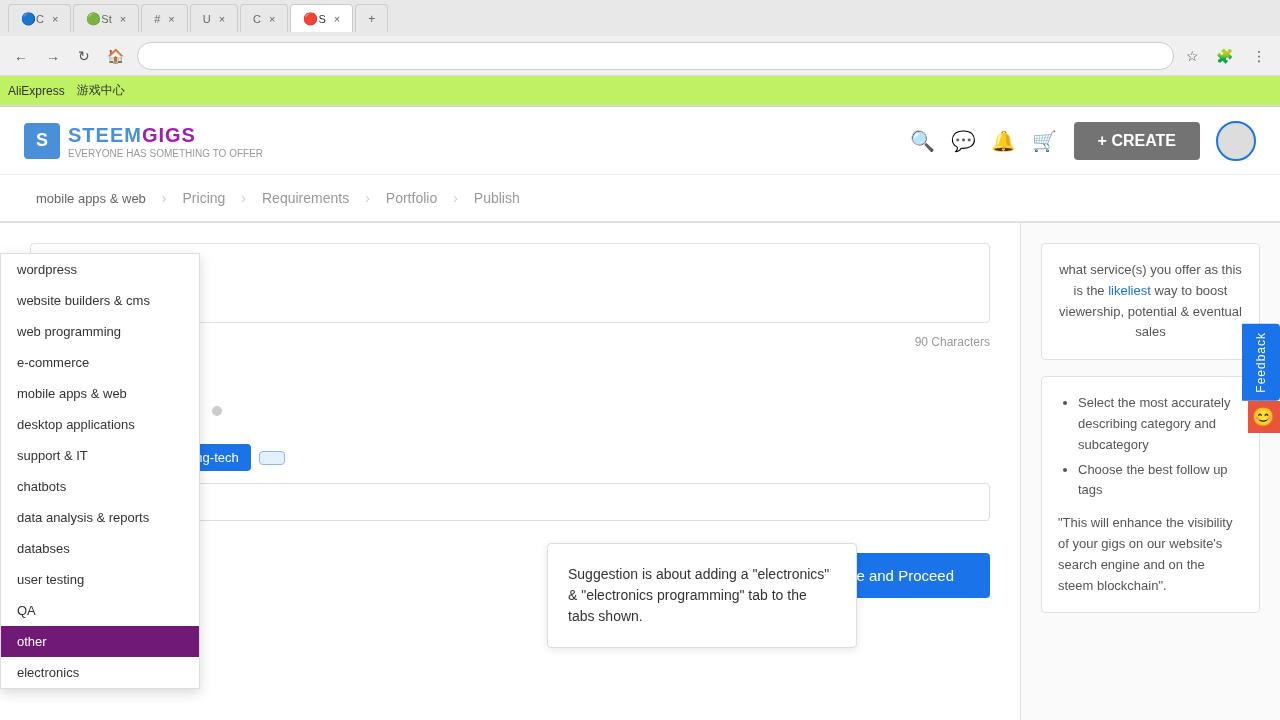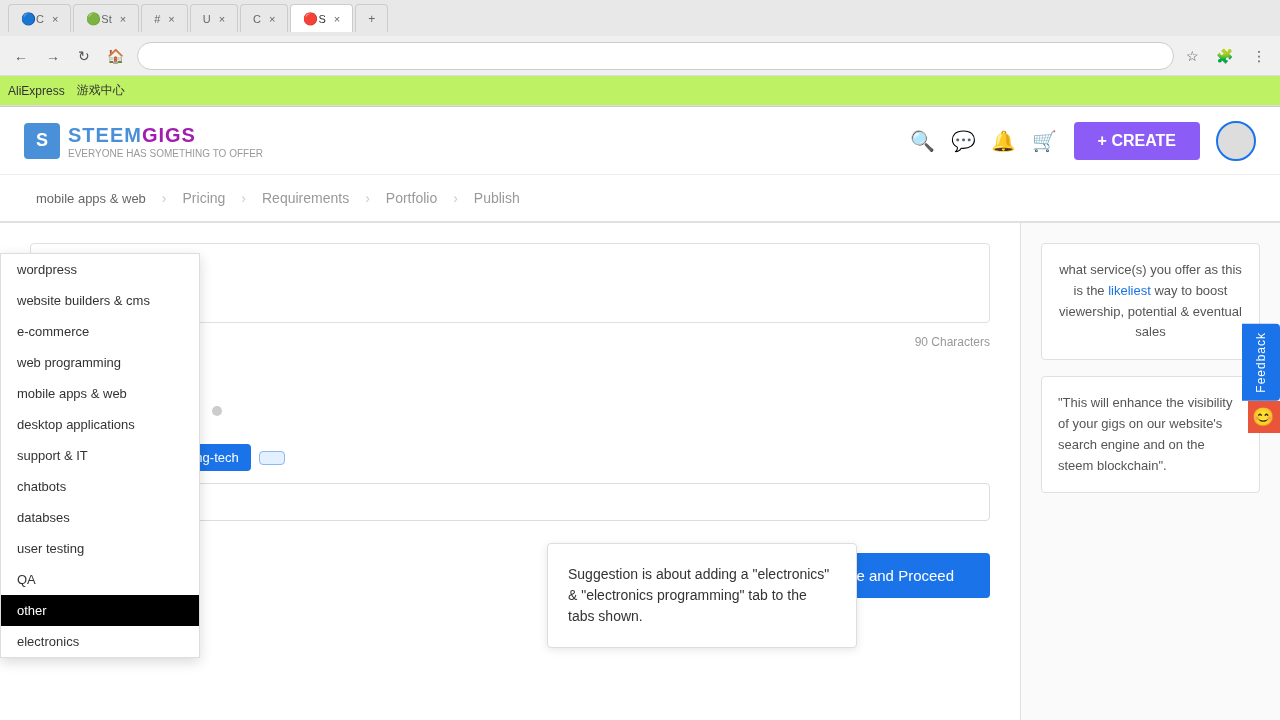--- a/index.html
+++ b/index.html
@@ -128,21 +128,21 @@
       display: flex;
       align-items: center;
       gap: 16px;
     }
     .header-icon {
       font-size: 20px;
       color: #555;
       cursor: pointer;
     }
     .create-btn {
-      background: #8b5cf6;
+      background: #737373;
       color: white;
       border: none;
       border-radius: 4px;
       padding: 10px 24px;
       font-size: 16px;
       font-weight: bold;
       cursor: pointer;
       display: flex;
       align-items: center;
       gap: 6px;
@@ -319,21 +319,21 @@
       width: 200px;
     }
 
     .dropdown-item {
       padding: 8px 16px;
       cursor: pointer;
       font-size: 13px;
       color: #333;
     }
     .dropdown-item.selected {
-      background: #000000;
+      background: #701a75;
       color: white;
     }
     .dropdown-item.header-item {
       color: #999;
       font-style: italic;
     }
 
     
     .suggestion-box {
       position: absolute;
@@ -528,26 +528,27 @@
 
       
       <div style="text-align: right; margin-top: 8px;">
         <button class="save-btn">Save and Proceed</button>
       </div>
 
       
       <div class="dropdown-overlay" style="top: 30px; left: 0; width: 200px;">
         <div class="dropdown-item">wordpress</div>
         <div class="dropdown-item">website builders &amp; cms</div>
+        <div class="dropdown-item">web programming</div>
         <div class="dropdown-item">e-commerce</div>
-        <div class="dropdown-item">web programming</div>
         <div class="dropdown-item">mobile apps &amp; web</div>
         <div class="dropdown-item">desktop applications</div>
         <div class="dropdown-item">support &amp; IT</div>
         <div class="dropdown-item">chatbots</div>
+        <div class="dropdown-item">data analysis &amp; reports</div>
         <div class="dropdown-item">databses</div>
         <div class="dropdown-item">user testing</div>
         <div class="dropdown-item">QA</div>
         <div class="dropdown-item selected">other</div>
         <div class="dropdown-item">electronics</div>
 
       </div>
 
       
       <div class="suggestion-box">
@@ -556,20 +557,24 @@
     </div>
 
     <div class="right-sidebar">
       <div class="sidebar-box">
         <p>
           what service(s) you offer as this is the <a>likeliest</a> way to boost viewership, potential &amp; eventual sales
         </p>
       </div>
 
       <div class="sidebar-tips">
+        <ul>
+          <li>Select the most accurately describing category and subcategory</li>
+          <li>Choose the best follow up tags</li>
+        </ul>
         <p>"This will enhance the visibility of your gigs on our website's search engine and on the steem blockchain".</p>
       </div>
     </div>
   </div>
 </div>
 
 <div style="position:fixed; right:0; top:45%; z-index:300; display:flex; flex-direction:column; align-items:flex-end;">
   <div style="background:#1a73e8; color:white; padding:8px 12px; font-size:12px; cursor:pointer; border-radius:4px 0 0 4px; writing-mode:vertical-rl; transform:rotate(180deg); letter-spacing:1px;">Feedback</div>
   <div style="background:#e8553a; color:white; width:32px; height:32px; display:flex; align-items:center; justify-content:center; font-size:18px; cursor:pointer;">😊</div>
 </div>

